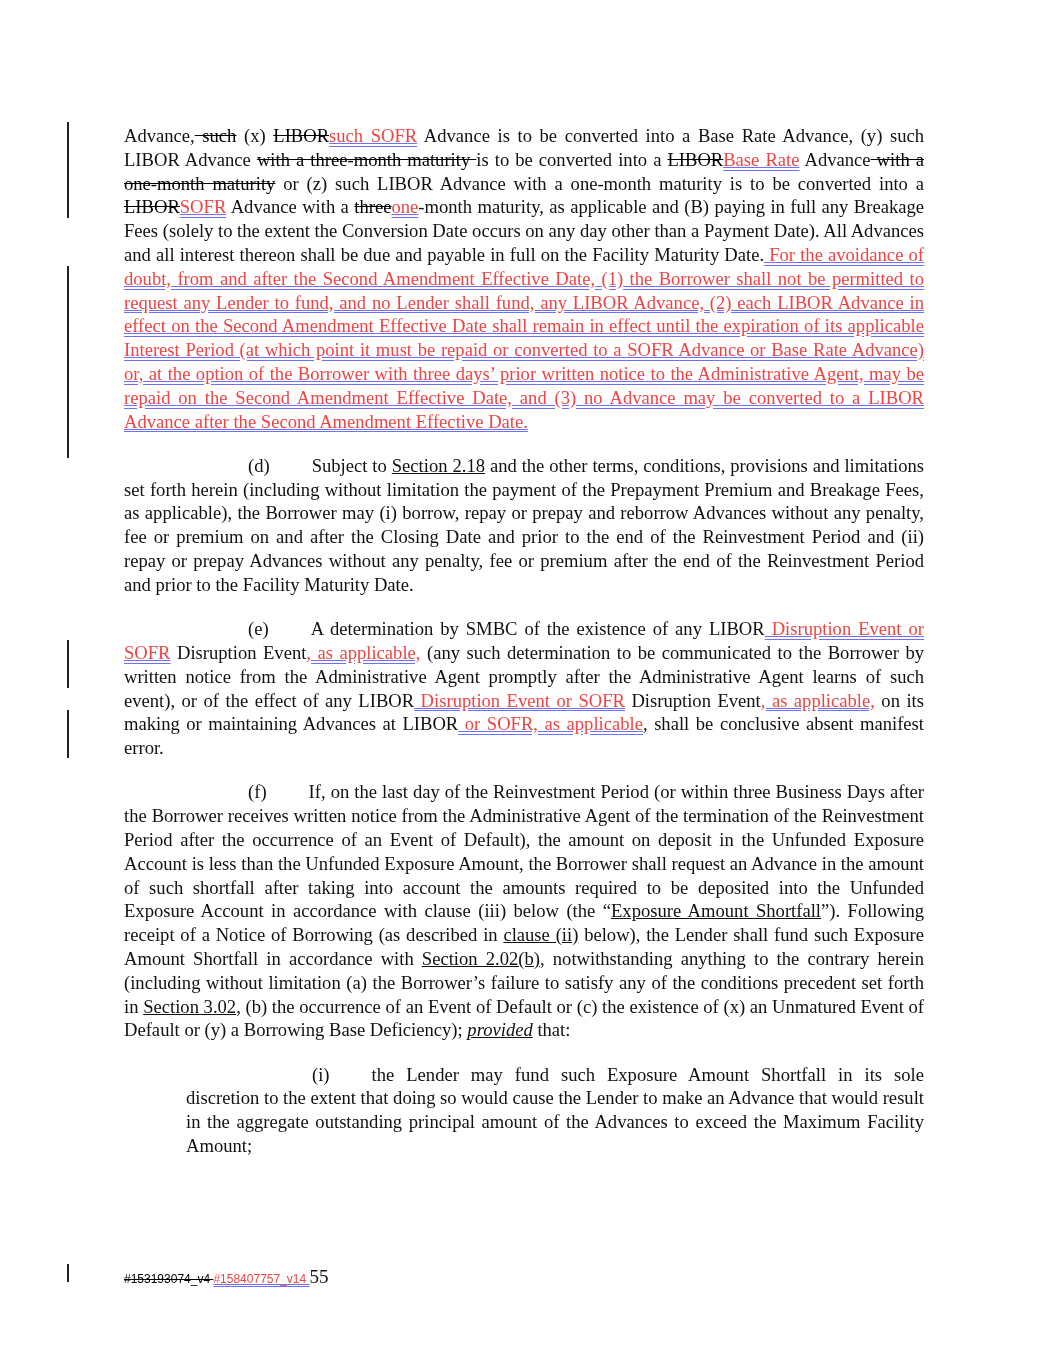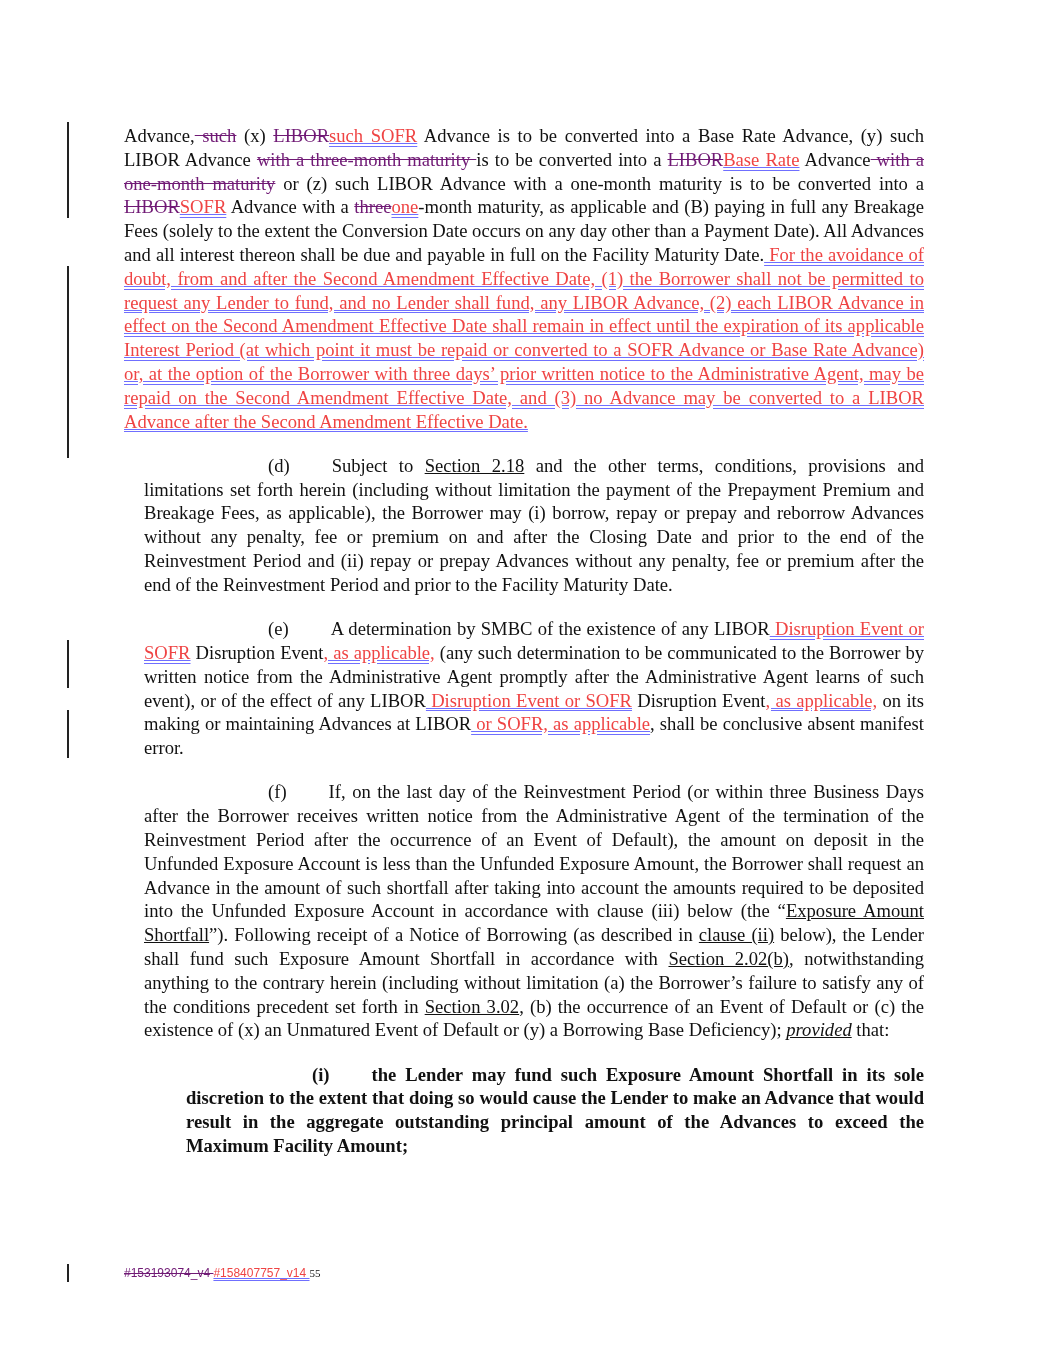--- a/index.html
+++ b/index.html
@@ -1,29 +1,29 @@
 <!DOCTYPE html>
 <html><head>
 <meta charset="utf-8">
 <style>
   html, body { margin: 0; padding: 0; background: #ffffff; }
   body { width: 1055px; height: 1365px; position: relative; overflow: hidden; }
   .page { position: absolute; left: 124px; top: 124px; width: 800px;
           font-family: "Liberation Serif", serif; font-size: 18.6px; line-height: 23.8px; color: #111; }
   .para { text-align: justify; margin: 0 0 20.5px 0; }
-  .para.indent-first { text-indent: 124px; margin-left: 20px; }
-  .para.sub { margin-left: 62px; text-indent: 126px; font-weight: bold; }
-  .del { color: #701a75; text-decoration: line-through; }
+  .para.indent-first { text-indent: 124px; }
+  .para.sub { margin-left: 62px; text-indent: 126px; }
+  .del { color: #000000; text-decoration: line-through; }
   .ins { color: #ef4444; text-decoration: underline double; text-decoration-color: #6f6fff; }
   .ul { text-decoration: underline; }
   .it { font-style: italic; text-decoration: underline; }
   .tab { display: inline-block; width: 42px; }
   .change-bar { position: absolute; left: 67px; width: 2px; background: #222; }
   .footer { position: absolute; left: 124px; top: 1266px; font-family: "Liberation Sans", sans-serif; font-size: 12px; color: #111; }
-  .footer .num { font-family: "Liberation Serif", serif; font-size: 11px; margin-top: 8px; }
+  .footer .num { font-family: "Liberation Serif", serif; font-size: 19px; margin-top: 8px; }
 </style>
 </head>
 <body>
 
 <div class="change-bar" style="top:122px;height:96px;"></div>
 <div class="change-bar" style="top:266px;height:192px;"></div>
 <div class="change-bar" style="top:640px;height:48px;"></div>
 <div class="change-bar" style="top:710px;height:48px;"></div>
 <div class="change-bar" style="top:1264px;height:18px;"></div>
 

